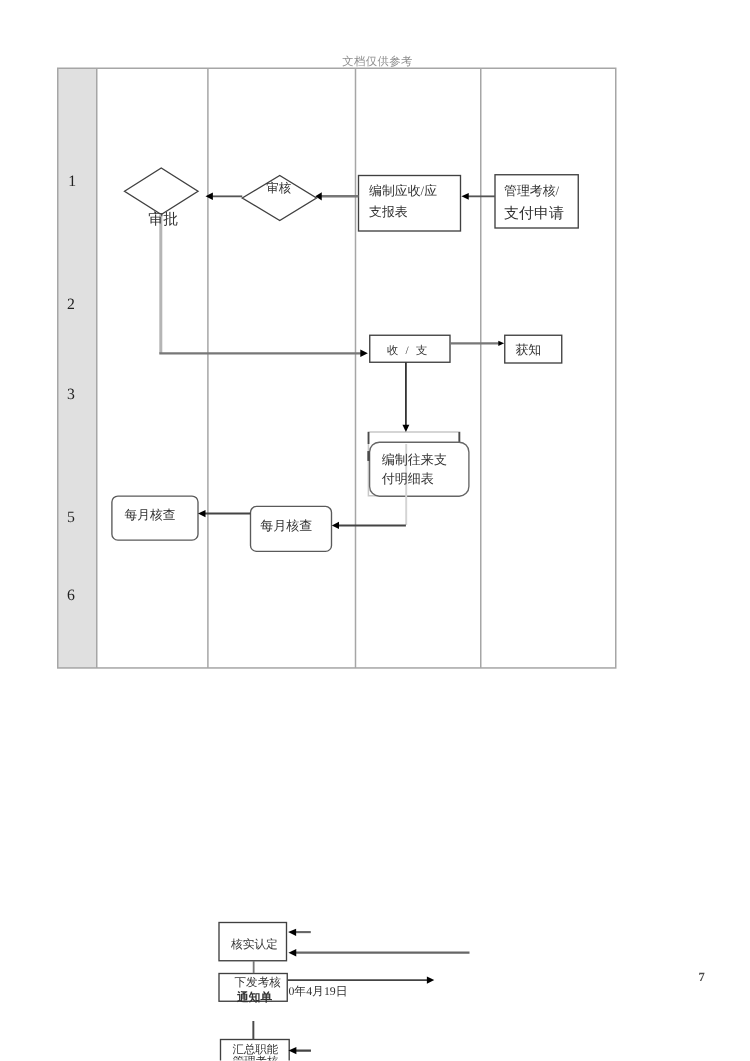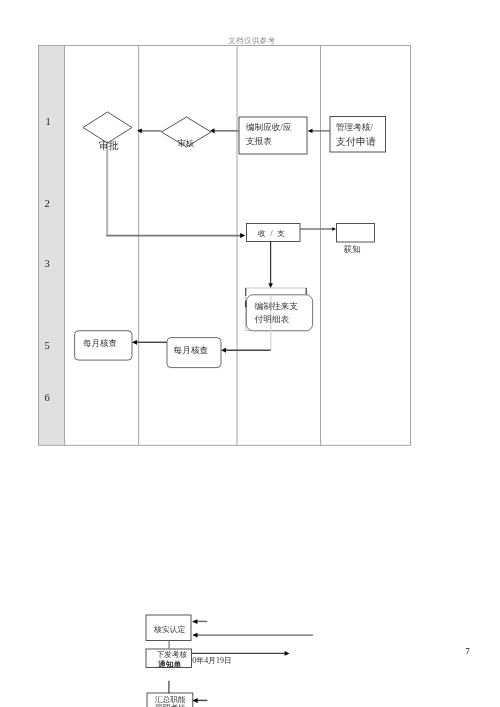--- a/index.html
+++ b/index.html
@@ -89,27 +89,27 @@
     </g>
   </svg>
 
   <div class="lbl" style="left:45.5px;top:115.7px;font-size:10.5px;color:#222;">1</div>
   <div class="lbl" style="left:44.6px;top:197.5px;font-size:10.5px;color:#222;">2</div>
   <div class="lbl" style="left:44.6px;top:258px;font-size:10.5px;color:#222;">3</div>
   <div class="lbl" style="left:44.6px;top:340.3px;font-size:10.5px;color:#222;">5</div>
   <div class="lbl" style="left:44.6px;top:391.5px;font-size:10.5px;color:#222;">6</div>
 
   <div class="lbl cjk" style="left:98.8px;top:139px;font-size:10px;">审批</div>
-  <div class="lbl cjk" style="left:177.5px;top:138px;font-size:8.3px;">审核</div>
+  <div class="lbl cjk" style="left:177.5px;top:120px;font-size:8.3px;">审核</div>
   <div class="lbl cjk" style="left:246px;top:121.5px;font-size:8.6px;">编制应收/应</div>
   <div class="lbl cjk" style="left:246px;top:135.5px;font-size:8.6px;">支报表</div>
   <div class="lbl cjk" style="left:336px;top:121.5px;font-size:8.6px;">管理考核/</div>
   <div class="lbl cjk" style="left:336px;top:134.5px;font-size:10px;">支付申请</div>
   <div class="lbl cjk" style="left:258px;top:228.5px;font-size:7.5px;letter-spacing:1.5px;">收 / 支</div>
-  <div class="lbl cjk" style="left:343.6px;top:228px;font-size:8.6px;margin-top:16px;">获知</div>
+  <div class="lbl cjk" style="left:343.6px;top:228px;font-size:8.6px;">获知</div>
   <div class="lbl cjk" style="left:254.5px;top:301px;font-size:8.7px;">编制往来支</div>
   <div class="lbl cjk" style="left:254.5px;top:314px;font-size:8.7px;">付明细表</div>
   <div class="lbl cjk" style="left:83px;top:337.5px;font-size:8.5px;">每月核查</div>
   <div class="lbl cjk" style="left:173.5px;top:344.5px;font-size:8.7px;">每月核查</div>
 
   <div class="lbl cjk" style="left:154px;top:624.3px;font-size:7.8px;">核实认定</div>
   <div class="lbl cjk" style="left:156.4px;top:650.3px;font-size:7.7px;">下发考核</div>
   <div class="lbl cjk" style="left:158px;top:658.7px;font-size:7.8px;font-weight:bold;">通知单</div>
   <div class="lbl cjk" style="left:192.3px;top:655.2px;font-size:7.9px;">0年4月19日</div>
   <div class="lbl cjk" style="left:155px;top:695px;font-size:7.6px;">汇总职能</div>

